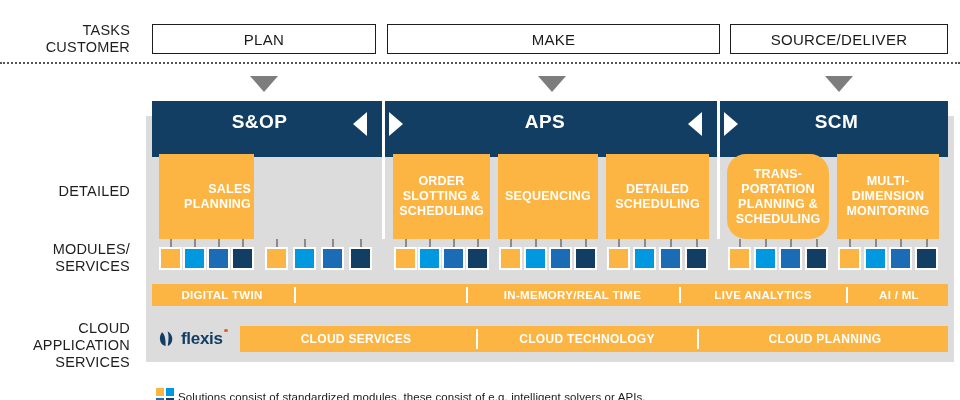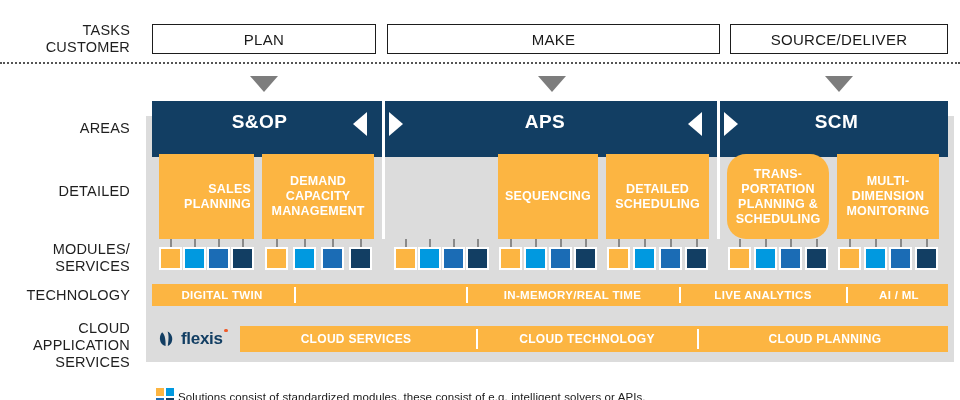--- a/index.html
+++ b/index.html
@@ -132,27 +132,25 @@
 </style>
 </head>
 <body>
 
 <div class="stage">
 
   <div class="rowlabel tasks">
     <div>TASKS</div>
     <div>CUSTOMER</div>
   </div>
-  <div class="rowlabel areas">AREAS</div>
   <div class="rowlabel solutions">DETAILED</div>
   <div class="rowlabel modules">
     <div>MODULES/</div>
     <div>SERVICES</div>
   </div>
-  <div class="rowlabel tech">TECHNOLOGY</div>
   <div class="rowlabel cloud">
     <div>CLOUD</div>
     <div>APPLICATION</div>
     <div>SERVICES</div>
   </div>
 
   <div class="taskbox" style="left:152px;width:224px;">PLAN</div>
   <div class="taskbox" style="left:387px;width:333px;">MAKE</div>
   <div class="taskbox" style="left:730px;width:218px;">SOURCE/DELIVER</div>
 
@@ -171,21 +169,21 @@
 
   <div class="splitline" style="left:382px;"></div>
   <div class="triL" style="left:353px;"></div>
   <div class="triR" style="left:389px;"></div>
 
   <div class="splitline" style="left:717px;"></div>
   <div class="triL" style="left:688px;"></div>
   <div class="triR" style="left:724px;"></div>
 
   <div class="sol" style="left:159px;width:95px;text-align:right;">SALES PLANNING</div>
-  <div class="sol" style="left:262px;width:112px;">DEMAND CAPACITY MANAGEMENT</div>
+  <div class="sol" style="left:393px;width:97px;">ORDER SLOTTING &amp; SCHEDULING</div>
   <div class="sol" style="left:498px;width:100px;">SEQUENCING</div>
   <div class="sol" style="left:606px;width:103px;">DETAILED SCHEDULING</div>
   <div class="sol" style="left:727px;width:102px;border-radius:19px;">TRANS- PORTATION PLANNING &amp; SCHEDULING</div>
   <div class="sol" style="left:837px;width:102px;">MULTI- DIMENSION MONITORING</div>
 
   <div id="modules-layer">
       <div class="stem" style="left: 170px;"></div>
       <div class="sq" style="left: 159px; background: rgb(252, 181, 66);"></div>
       <div class="stem" style="left: 194px;"></div>
       <div class="sq" style="left: 183px; background: rgb(0, 153, 224);"></div>

